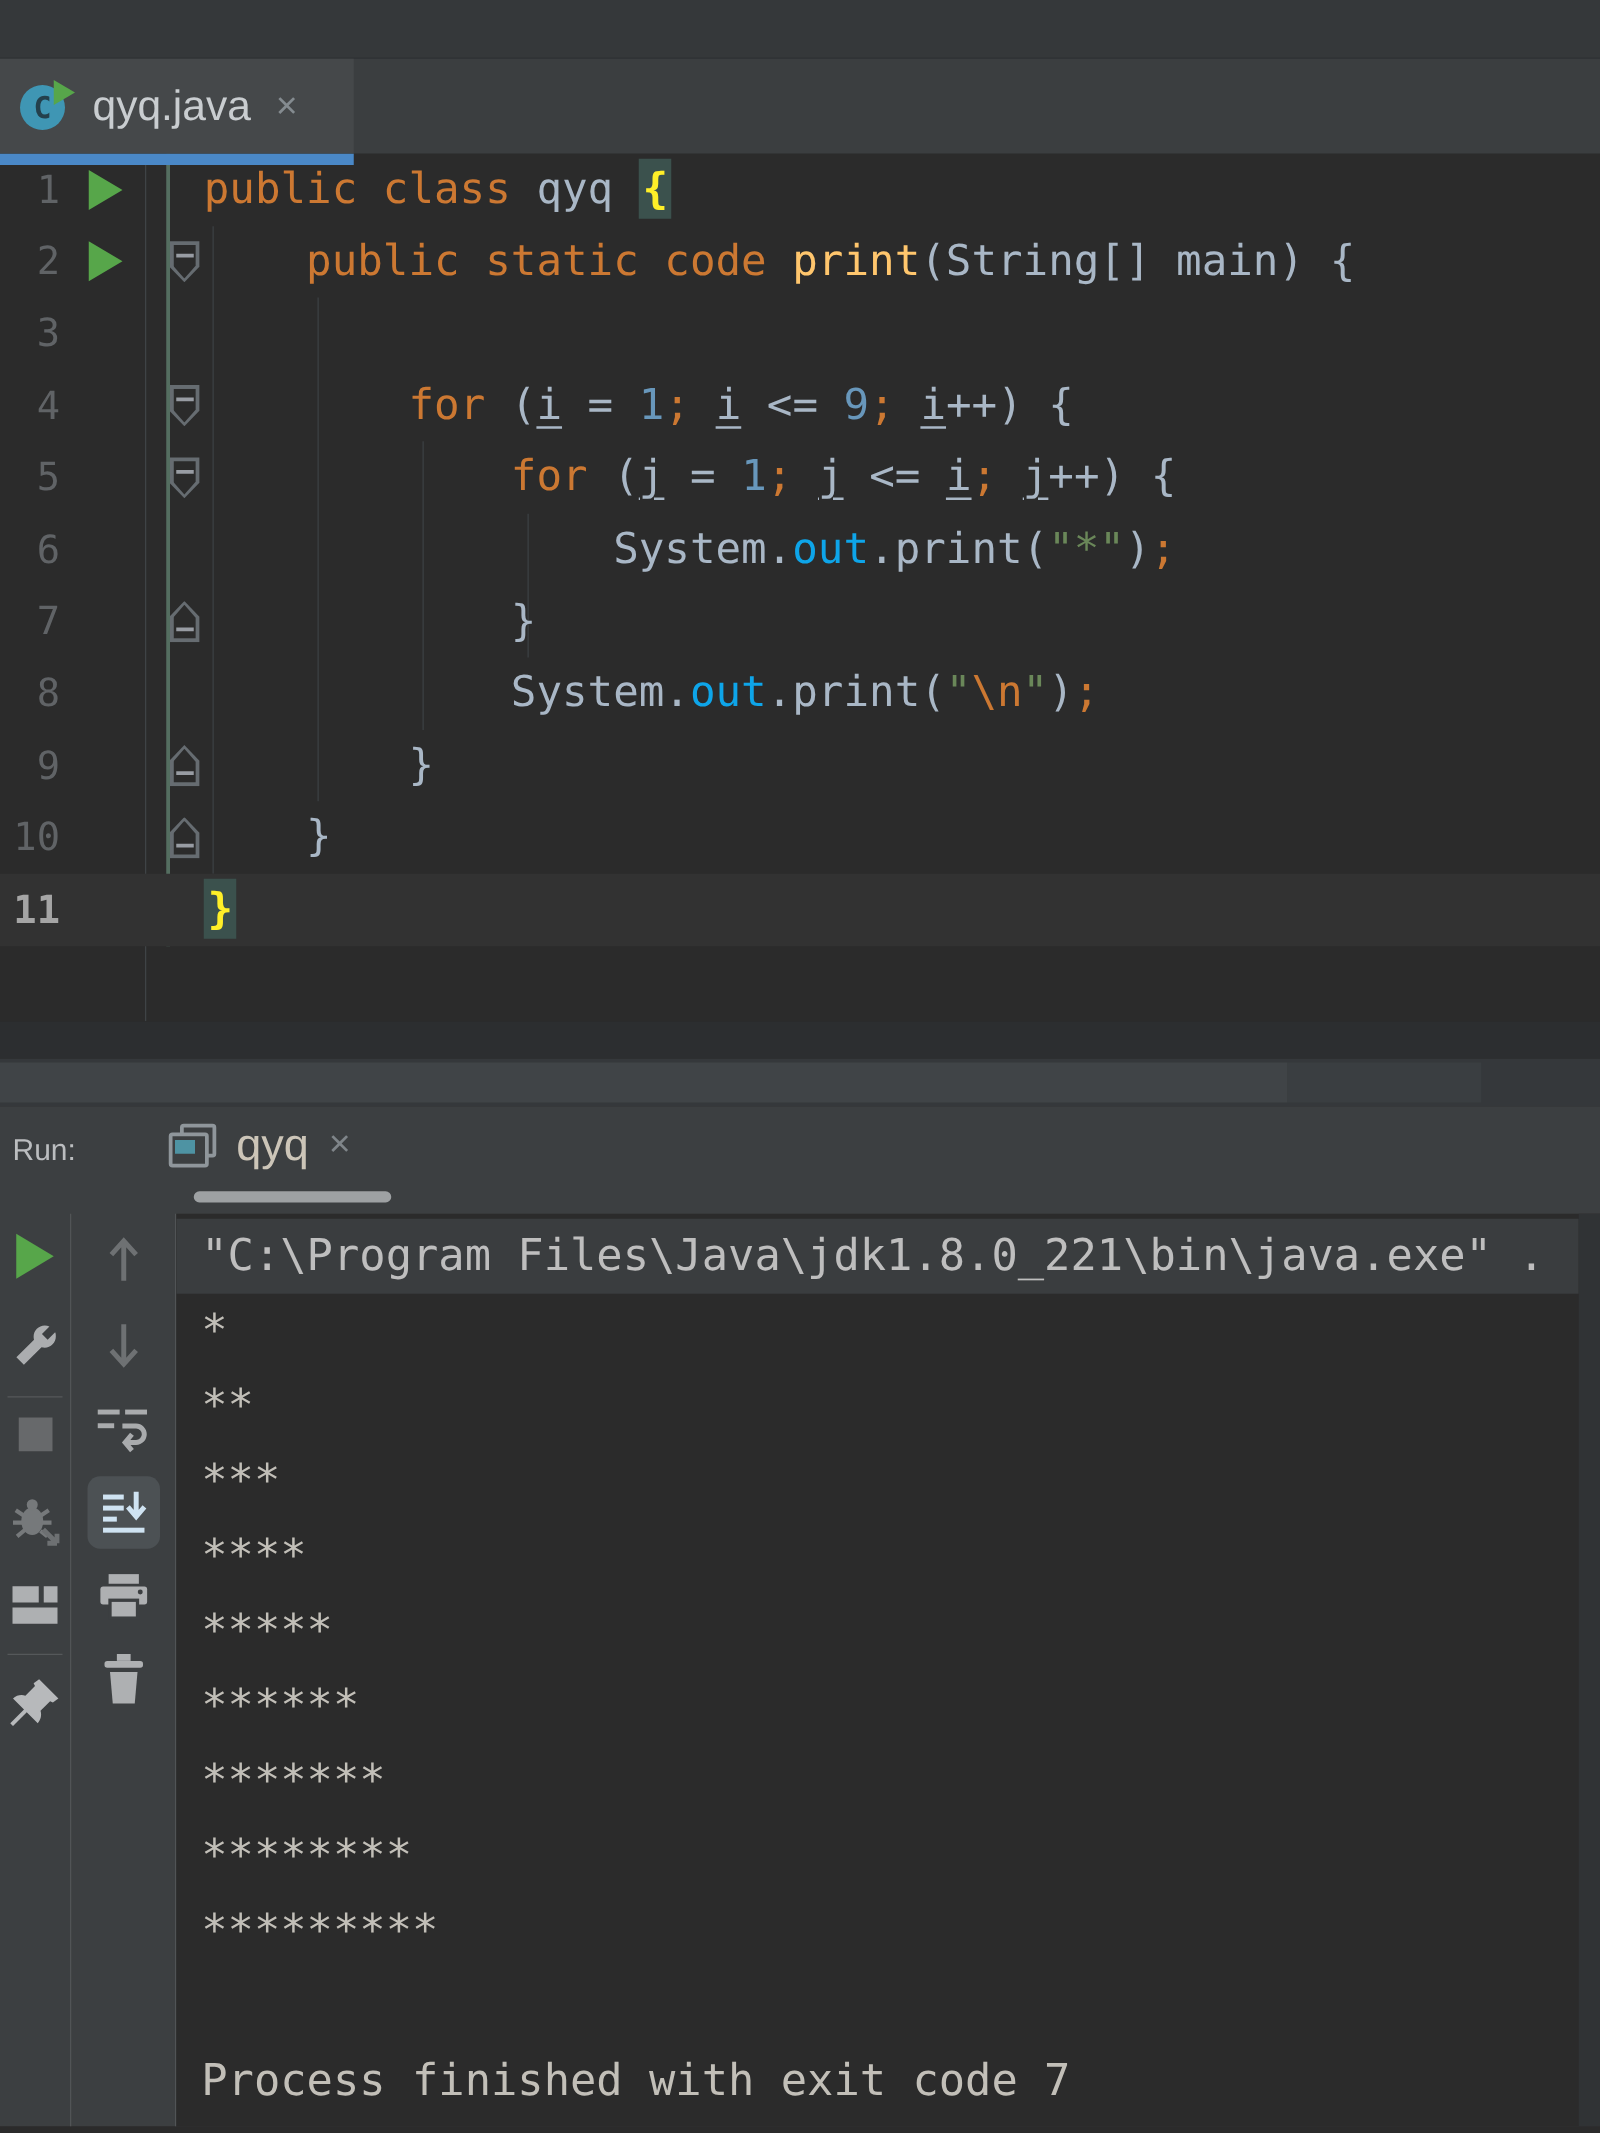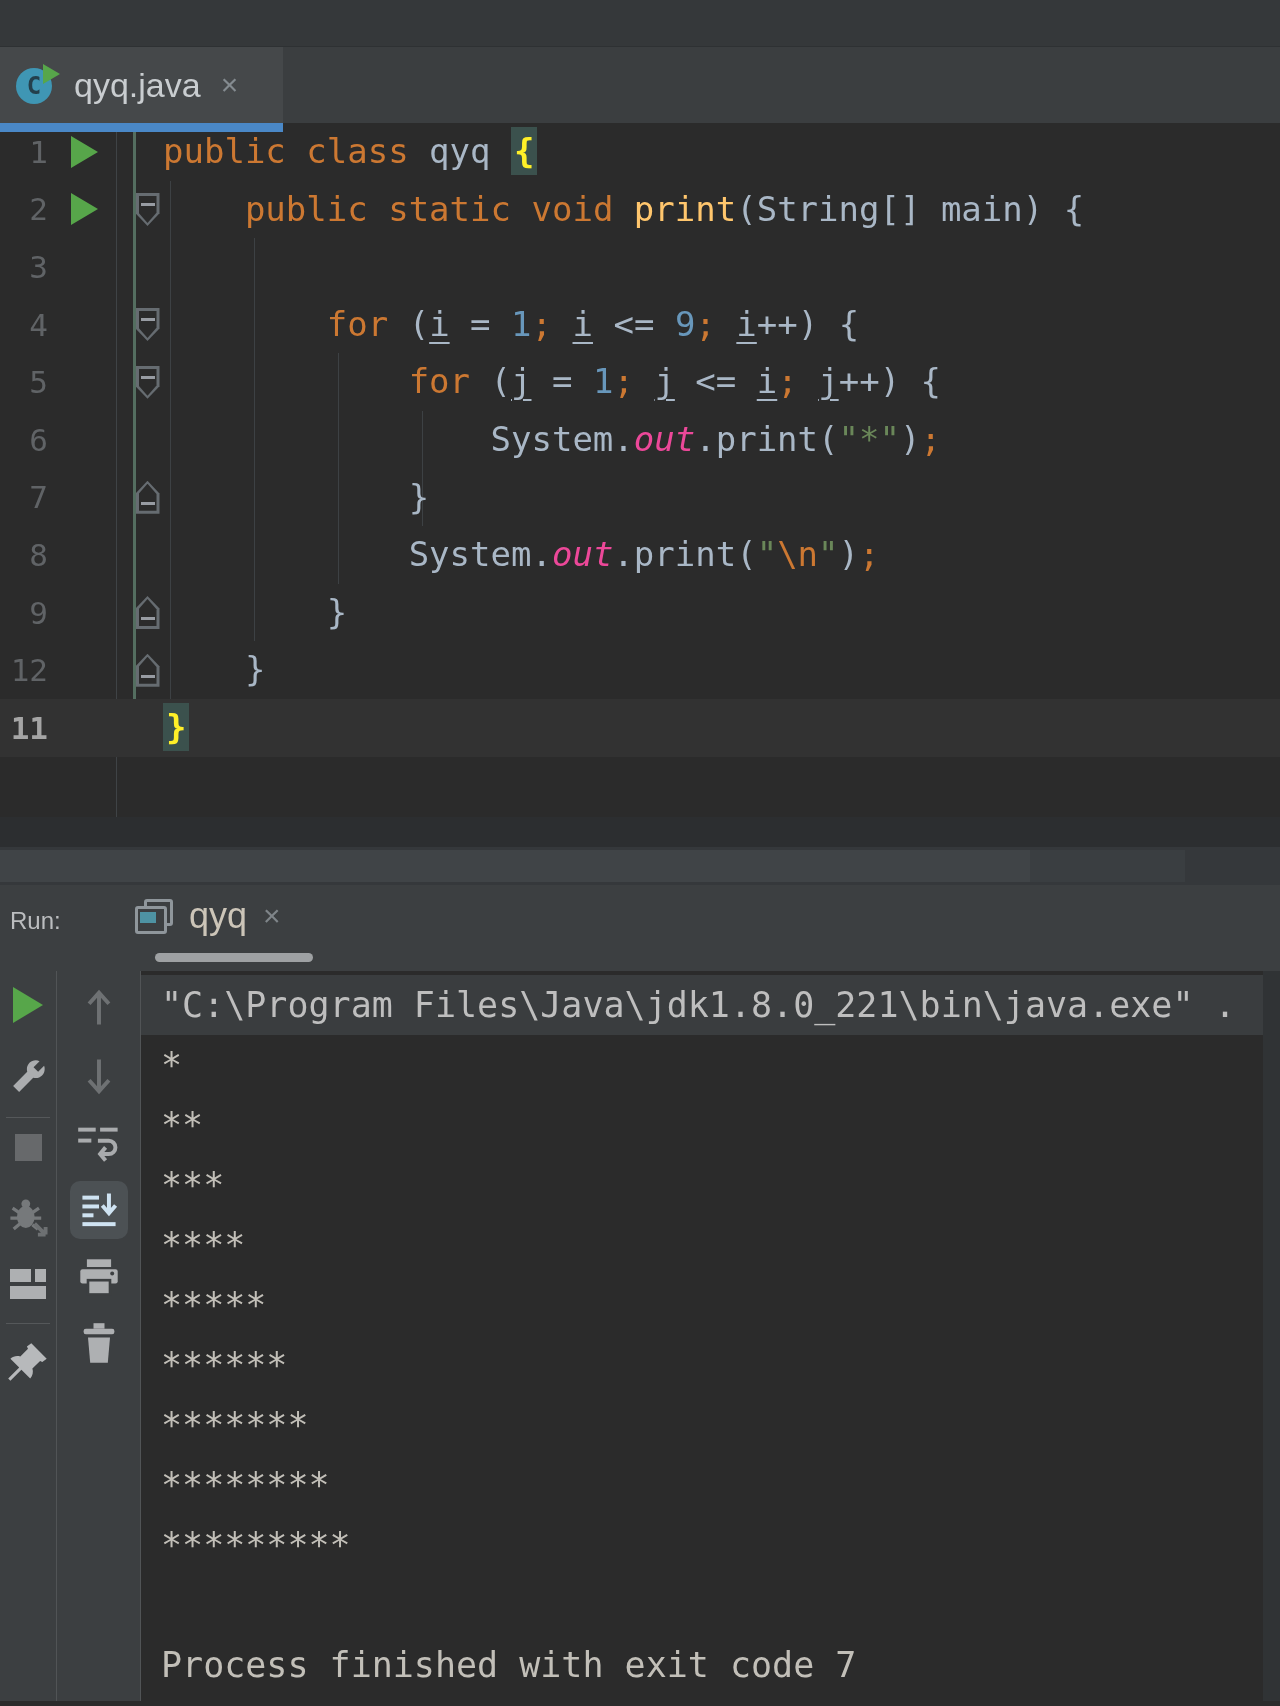--- a/index.html
+++ b/index.html
@@ -43,21 +43,21 @@
   .fold.end .fs,.fold.end .fi{clip-path:polygon(50% 0,100% 38%,100% 100%,0 100%,0 38%);}
   .fold .fm{position:absolute;left:5px;right:5px;height:3px;background:#989CA3;}
   .fold.start .fm{top:10px;}
   .fold.end .fm{top:21px;}
   .codeline{font-family:"DejaVu Sans Mono",monospace;font-size:34px;white-space:pre;line-height:57.6px;color:#A9B7C6;}
   .c-kw{color:#CC7832;}
   .c-pl{color:#A9B7C6;}
   .c-nm{color:#6897BB;}
   .c-st{color:#6A8759;}
   .c-es{color:#CC7832;}
-  .c-fd{color:#ec4899;font-style:italic;}
+  .c-fd{color:#0ea5e9;}
   .c-md{color:#FFC66D;}
   .c-vu{color:#A9B7C6;text-decoration:underline;text-decoration-thickness:2px;text-underline-offset:6px;}
   .c-bh{color:#FFEF28;background:#3B514D;font-weight:bold;padding:4px 3px;}
 
   
   .hscroll-gap{height:30px;background:#2C2E30;}
   .hscroll{height:38px;background:#35383B;position:relative;}
   .hscroll .thumb{position:absolute;left:0;top:3px;height:32px;width:1030px;background:#404447;}
   .hscroll .thumb2{position:absolute;left:1030px;top:3px;height:32px;width:155px;background:#3A3E41;}
 
@@ -134,21 +134,21 @@
         <div class="runslot">
           <div class="runtri"></div>
         </div>
         <div class="foldslot">
           <div class="fold start">
             <div class="fs"></div>
             <div class="fi"></div>
             <div class="fm"></div>
           </div>
         </div>
-        <pre class="codeline"><span class="c-pl">    </span><span class="c-kw">public static void </span><span class="c-md">print</span><span class="c-pl">(String[] main) {</span></pre>
+        <pre class="codeline"><span class="c-pl">    </span><span class="c-kw">public static code </span><span class="c-md">print</span><span class="c-pl">(String[] main) {</span></pre>
       </div>
       <div class="erow">
         <div class="lnum">3</div>
         <div class="runslot"></div>
         <div class="foldslot"></div>
       </div>
       <div class="erow">
         <div class="lnum">4</div>
         <div class="runslot"></div>
         <div class="foldslot">
@@ -202,21 +202,21 @@
         <div class="foldslot">
           <div class="fold end">
             <div class="fs"></div>
             <div class="fi"></div>
             <div class="fm"></div>
           </div>
         </div>
         <pre class="codeline"><span class="c-pl">        }</span></pre>
       </div>
       <div class="erow">
-        <div class="lnum">12</div>
+        <div class="lnum">10</div>
         <div class="runslot"></div>
         <div class="foldslot">
           <div class="fold end">
             <div class="fs"></div>
             <div class="fi"></div>
             <div class="fm"></div>
           </div>
         </div>
         <pre class="codeline"><span class="c-pl">    }</span></pre>
       </div>

